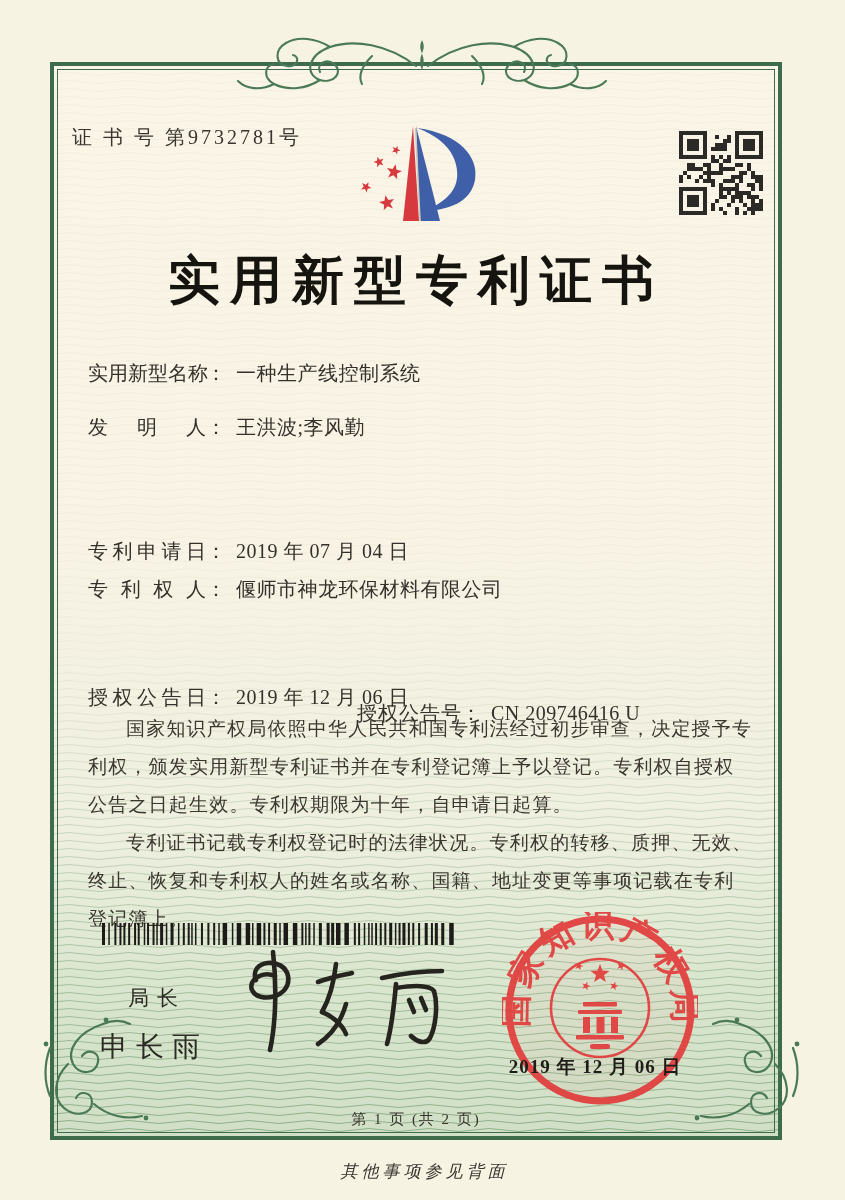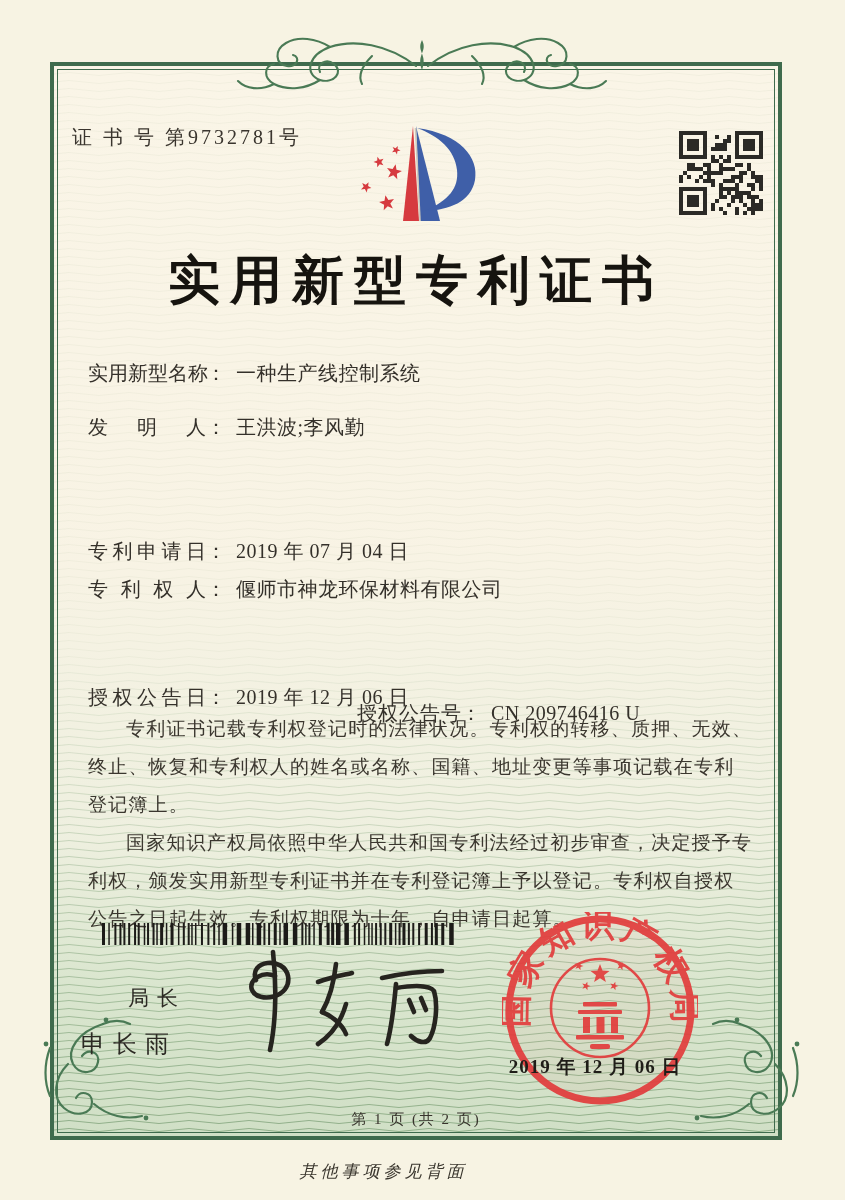--- a/index.html
+++ b/index.html
@@ -64,35 +64,35 @@
 
   .body-text{
     left:88px;top:710px;width:666px;
     font-size:19px;line-height:38px;letter-spacing:1.2px;color:#3b372f;
   }
   .body-text p{margin:0;text-indent:2em;}
 
   .barcode-box{left:100px;top:923px;width:358px;height:22px;}
 
   .officer-title{left:88px;top:984px;font-size:21px;letter-spacing:8px;color:#2c2a24;margin-left:40px;}
-  .officer-name{left:81px;top:1028px;font-size:24px;letter-spacing:8px;color:#2c2a24;}
+  .officer-name{left:100px;top:1028px;font-size:28px;letter-spacing:8px;color:#2c2a24;}
   .signature{left:218px;top:946px;}
 
   .seal{left:502px;top:912px;}
   .seal-date{
     left:500px;top:1054px;width:190px;text-align:center;
     font-size:19px;letter-spacing:1px;color:#1f1d18;font-weight:600;
   }
   .page-number{
     left:50px;top:1110px;width:732px;text-align:center;
     font-size:15px;letter-spacing:2px;color:#37332c;
   }
   .back-note{
     left:0;top:1160px;width:767px;text-align:center;
-    font-size:17px;letter-spacing:4px;font-style:italic;color:#3a362e;
+    font-size:17px;letter-spacing:4px;font-style:italic;color:#3a362e;padding-left:41px;
   }
   .logo-box{left:353px;top:118px;}
   .qr-box{left:678px;top:130px;width:86px;height:86px;}
   .ornament-top{left:212px;top:26px;}
   .flourish-left{left:8px;top:1006px;}
   .flourish-right{left:685px;top:1006px;transform:scaleX(-1);}
 </style>
 </head>
 <body>
 
@@ -523,22 +523,22 @@
     <span class="flabel">专利权人</span><span class="fcolon">：</span><span class="fvalue">偃师市神龙环保材料有限公司</span>
   </div>
   <div class="abs field-row row-7">
     <span class="flabel">授权公告日</span><span class="fcolon">：</span><span class="fvalue">2019 年 12 月 06 日</span>
     <span class="grant-field">
       <span class="flabel narrow">授权公告号</span><span class="fcolon">：</span><span class="fvalue">CN 209746416 U</span>
     </span>
   </div>
 
   <div class="abs body-text">
+    <p>国家知识产权局依照中华人民共和国专利法经过初步审查，决定授予专利权，颁发实用新型专利证书并在专利登记簿上予以登记。专利权自授权公告之日起生效。专利权期限为十年，自申请日起算。</p>
     <p>专利证书记载专利权登记时的法律状况。专利权的转移、质押、无效、终止、恢复和专利权人的姓名或名称、国籍、地址变更等事项记载在专利登记簿上。</p>
-    <p>国家知识产权局依照中华人民共和国专利法经过初步审查，决定授予专利权，颁发实用新型专利证书并在专利登记簿上予以登记。专利权自授权公告之日起生效。专利权期限为十年，自申请日起算。</p>
   </div>
 
   <svg class="abs barcode-box" id="barcode" width="358" height="22">
       <rect x="2" y="0" width="3" height="22" fill="#1c1b18"></rect>
       <rect x="8.295765817165375" y="0" width="1.5" height="22" fill="#1c1b18"></rect>
       <rect x="14.392045482993126" y="0" width="2" height="22" fill="#1c1b18"></rect>
       <rect x="19.439560875296593" y="0" width="2" height="22" fill="#1c1b18"></rect>
       <rect x="23.390108570456505" y="0" width="2" height="22" fill="#1c1b18"></rect>
       <rect x="28.16016559302807" y="0" width="2" height="22" fill="#1c1b18"></rect>
       <rect x="34.06037865579128" y="0" width="2" height="22" fill="#1c1b18"></rect>

